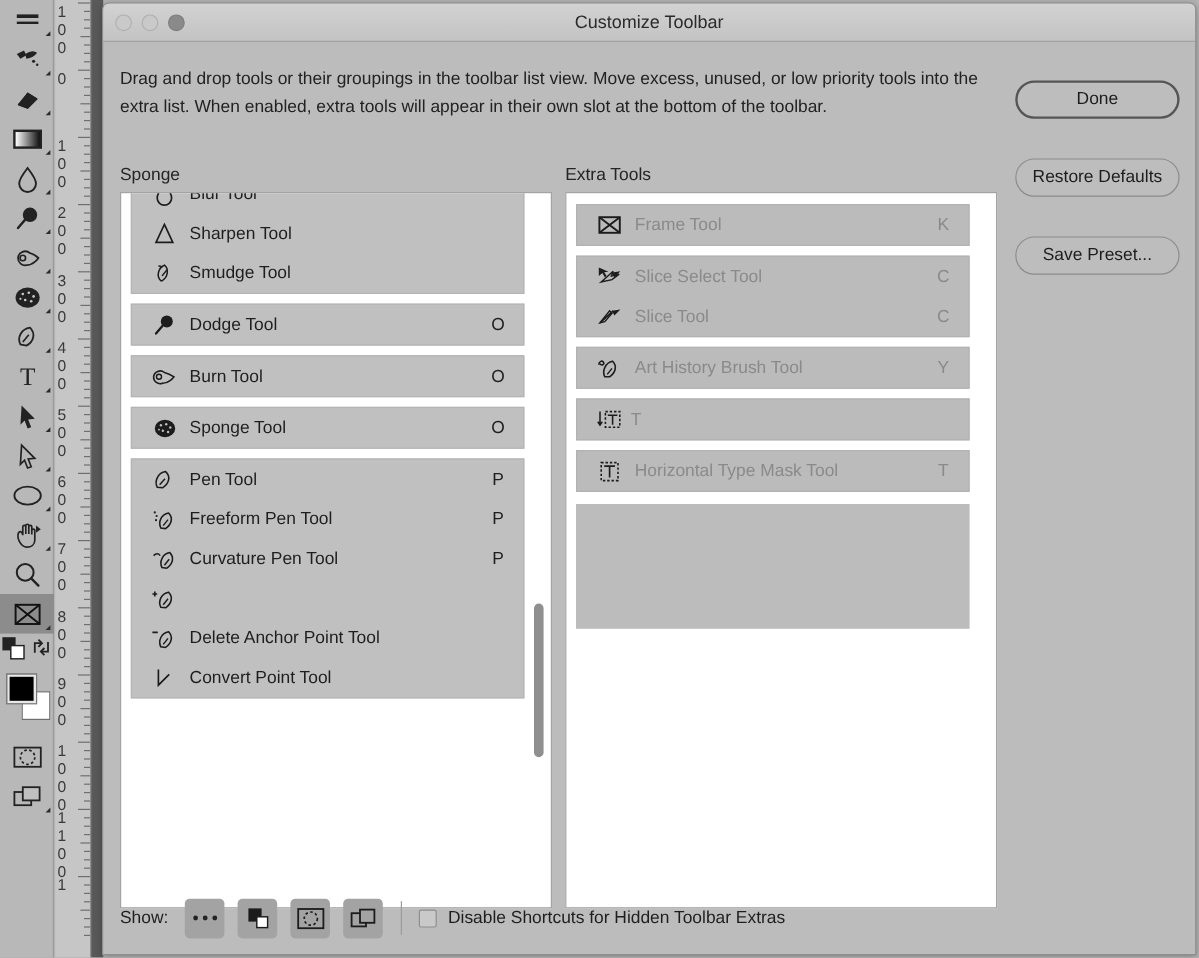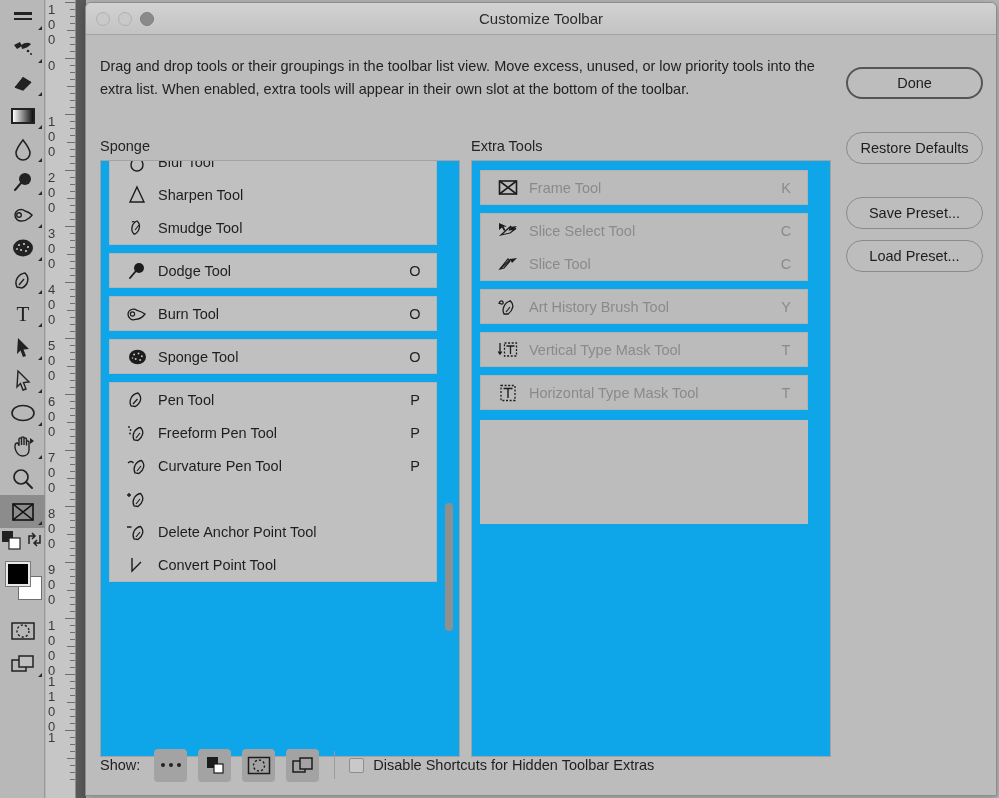--- a/index.html
+++ b/index.html
@@ -89,21 +89,21 @@
   }
 
   .col-title {
     position: absolute; font-size: 14.5px; color: #242424;
   }
   #toolbar-title { left: 14px; top: 103px; }
   #extra-title { left: 385px; top: 103px; }
 
   .panel {
     position: absolute; top: 125px; height: 597px;
-    background: #0ea5e9;
+    background: #ffffff;
     border: 1px solid #a3a3a3;
     overflow: hidden;
   }
   #toolbar-panel { left: 14px; width: 360px; }
   #extra-panel  { left: 385px; width: 360px; }
 
   .panel-inner { position: absolute; left: 0; top: 0; right: 0; }
 
   .group {
     margin: 8px 22px 0 8px;
@@ -732,21 +732,20 @@
             </div>
             <div class="group">
               <div class="tool-row">
                 <div class="tool-ico">
                   <svg width="22" height="22" viewBox="0 0 22 22">
                     <path d="M3 4 L3 15 M1.2 12.5 L3 15.2 L4.8 12.5" fill="none" stroke="#1c1c1c" stroke-width="1.3"></path>
                     <rect x="7.5" y="4" width="12" height="13" fill="none" stroke="#1c1c1c" stroke-width="1.3" stroke-dasharray="2 1.6"></rect>
                     <path d="M9.5 7 L17.5 7 M13.5 7 L13.5 15" stroke="#1c1c1c" stroke-width="1.3"></path>
                   </svg>
                 </div>
-                <div class="tool-label">Vertical Type Mask Tool</div>
                 <div class="tool-key">T</div>
               </div>
             </div>
             <div class="group">
               <div class="tool-row">
                 <div class="tool-ico">
                   <svg width="22" height="22" viewBox="0 0 22 22">
                     <rect x="4" y="3.5" width="14" height="15" fill="none" stroke="#1c1c1c" stroke-width="1.3" stroke-dasharray="2 1.6"></rect>
                     <path d="M6.5 6.5 L15.5 6.5 M11 6.5 L11 16" stroke="#1c1c1c" stroke-width="1.4"></path>
                   </svg>
@@ -761,21 +760,20 @@
 
       <div class="btncol">
         <div class="btn primary">Done</div>
         <div class="gap-sm"></div>
         <div class="gap-lg"></div>
         <div class="btn">Restore Defaults</div>
         <div class="gap-sm"></div>
         <div class="gap-lg"></div>
         <div class="btn">Save Preset...</div>
         <div class="gap-sm"></div>
-        <div class="btn">Load Preset...</div>
       </div>
 
       <div class="bottombar">
         <div class="show-label">Show:</div>
 
         <div class="icobtn">
           <div class="dots">
             <span class="dot"></span>
               <span class="dot"></span>
               <span class="dot"></span>

